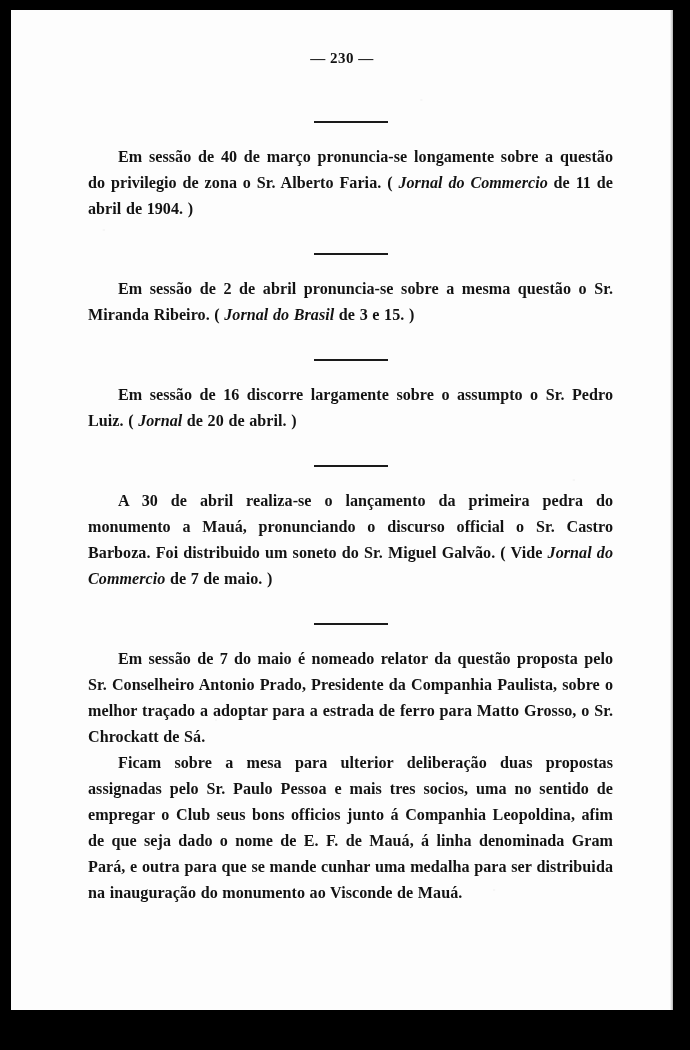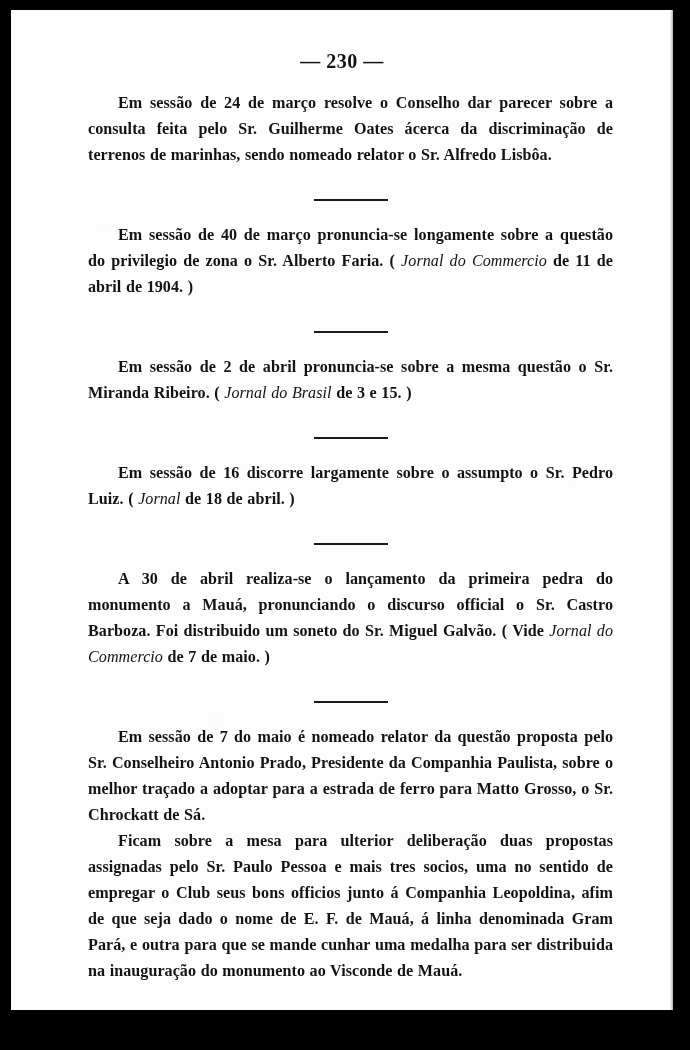--- a/index.html
+++ b/index.html
@@ -52,21 +52,21 @@
     width: 662px;
     height: 1000px;
   }
 
   .folio {
     position: absolute;
     top: 40px;
     left: 0;
     width: 662px;
     text-align: center;
-    font-size: 20px;
+    font-size: 15px;
     font-weight: bold;
     letter-spacing: 0.5px;
     color: #121212;
   }
 
   .body-col {
     position: absolute;
     left: 77px;
     top: 80px;
     width: 525px;
@@ -98,21 +98,21 @@
   .rule {
     display: inline-block;
     width: 74px;
     height: 2px;
     background: #1a1a1a;
     vertical-align: middle;
   }
 
   i, .ital {
     font-style: italic;
-    font-weight: normal;
+    font-weight: bold;
   }
 
   
   .speckle {
     position: absolute;
     inset: 0;
     pointer-events: none;
     opacity: 0.05;
     background:
       radial-gradient(circle at 14% 22%, #888 0 1px, transparent 1.4px),
@@ -126,33 +126,32 @@
 <body>
 
 <div class="scan">
   <div class="page">
     <div class="page-inner">
 
       <div class="folio">— 230 —</div>
 
       <div class="body-col" id="body-col">
           <div class="block">
-            <p class="para indent"><span>Em sessão de 24 de março resolve o Conselho dar parecer sobre a consulta feita pelo Sr. Guilherme Oates ácerca da discriminação de terrenos de marinhas, sendo nomeado relator o Sr. Alfredo Lisbôa.</span></p>
           </div>
           <div class="rule-wrap" style="margin-top: 22px;"><span class="rule"></span></div>
           <div class="block" style="margin-top: 14px;">
             <p class="para indent"><span>Em sessão de 40 de março pronuncia-se longamente sobre a questão do privilegio de zona o Sr. Alberto Faria. ( </span><i>Jornal do Commercio</i><span> de 11 de abril de 1904. )</span></p>
           </div>
           <div class="rule-wrap" style="margin-top: 22px;"><span class="rule"></span></div>
           <div class="block" style="margin-top: 14px;">
             <p class="para indent"><span>Em sessão de 2 de abril pronuncia-se sobre a mesma questão o Sr. Miranda Ribeiro. ( </span><i>Jornal do Brasil</i><span> de 3 e 15. )</span></p>
           </div>
           <div class="rule-wrap" style="margin-top: 22px;"><span class="rule"></span></div>
           <div class="block" style="margin-top: 14px;">
-            <p class="para indent"><span>Em sessão de 16 discorre largamente sobre o assumpto o Sr. Pedro Luiz. ( </span><i>Jornal</i><span> de 18 de abril. )</span></p>
+            <p class="para indent"><span>Em sessão de 16 discorre largamente sobre o assumpto o Sr. Pedro Luiz. ( </span><i>Jornal</i><span> de 20 de abril. )</span></p>
           </div>
           <div class="rule-wrap" style="margin-top: 22px;"><span class="rule"></span></div>
           <div class="block" style="margin-top: 14px;">
             <p class="para indent"><span>A 30 de abril realiza-se o lançamento da primeira pedra do monumento a Mauá, pronunciando o discurso official o Sr. Castro Barboza. Foi distribuido um soneto do Sr. Miguel Galvão. ( Vide </span><i>Jornal do Commercio</i><span> de 7 de maio. )</span></p>
           </div>
           <div class="rule-wrap" style="margin-top: 22px;"><span class="rule"></span></div>
           <div class="block" style="margin-top: 14px;">
             <p class="para indent"><span>Em sessão de 7 do maio é nomeado relator da questão proposta pelo Sr. Conselheiro Antonio Prado, Presidente da Companhia Paulista, sobre o melhor traçado a adoptar para a estrada de ferro para Matto Grosso, o Sr. Chrockatt de Sá.</span></p>
             <p class="para indent"><span>Ficam sobre a mesa para ulterior deliberação duas propostas assignadas pelo Sr. Paulo Pessoa e mais tres socios, uma no sentido de empregar o Club seus bons officios junto á Companhia Leopoldina, afim de que seja dado o nome de E. F. de Mauá, á linha denominada Gram Pará, e outra para que se mande cunhar uma medalha para ser distribuida na inauguração do monumento ao Visconde de Mauá.</span></p>
           </div>

